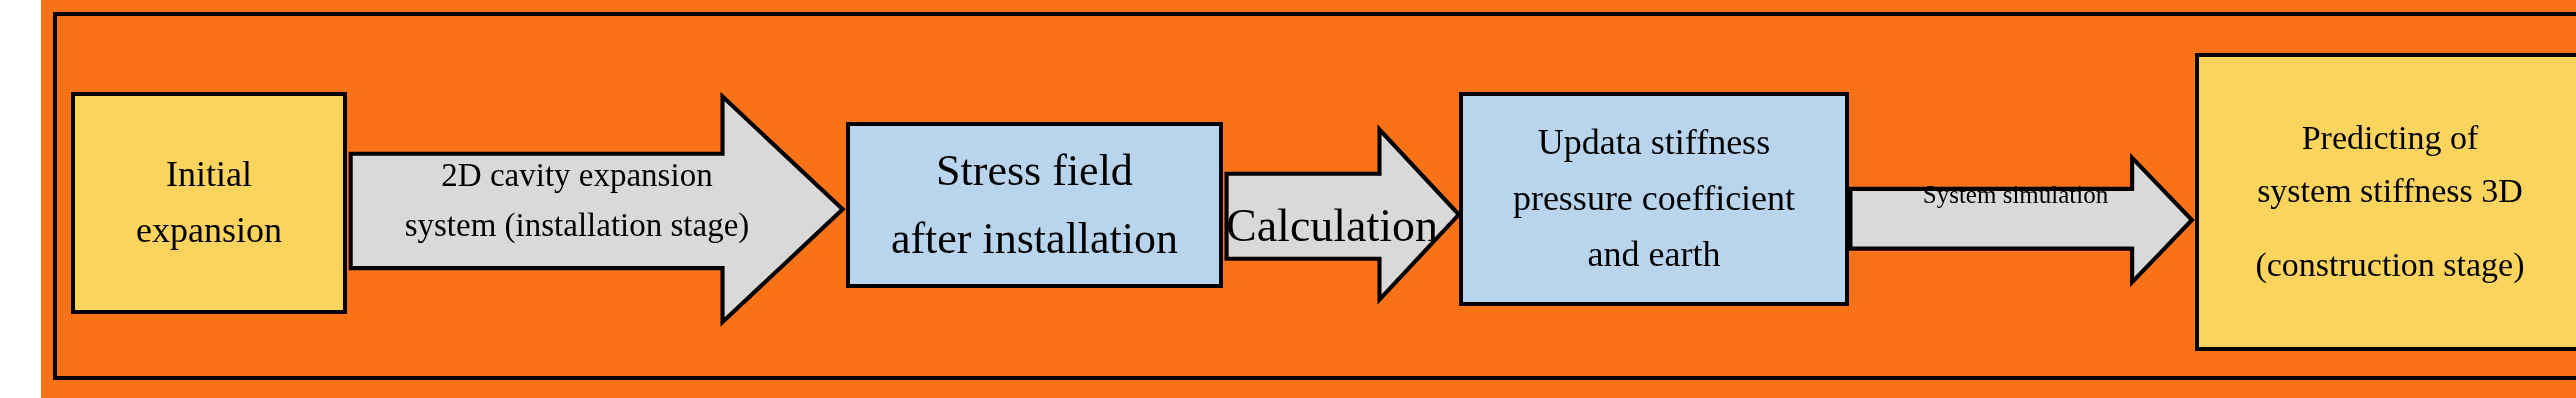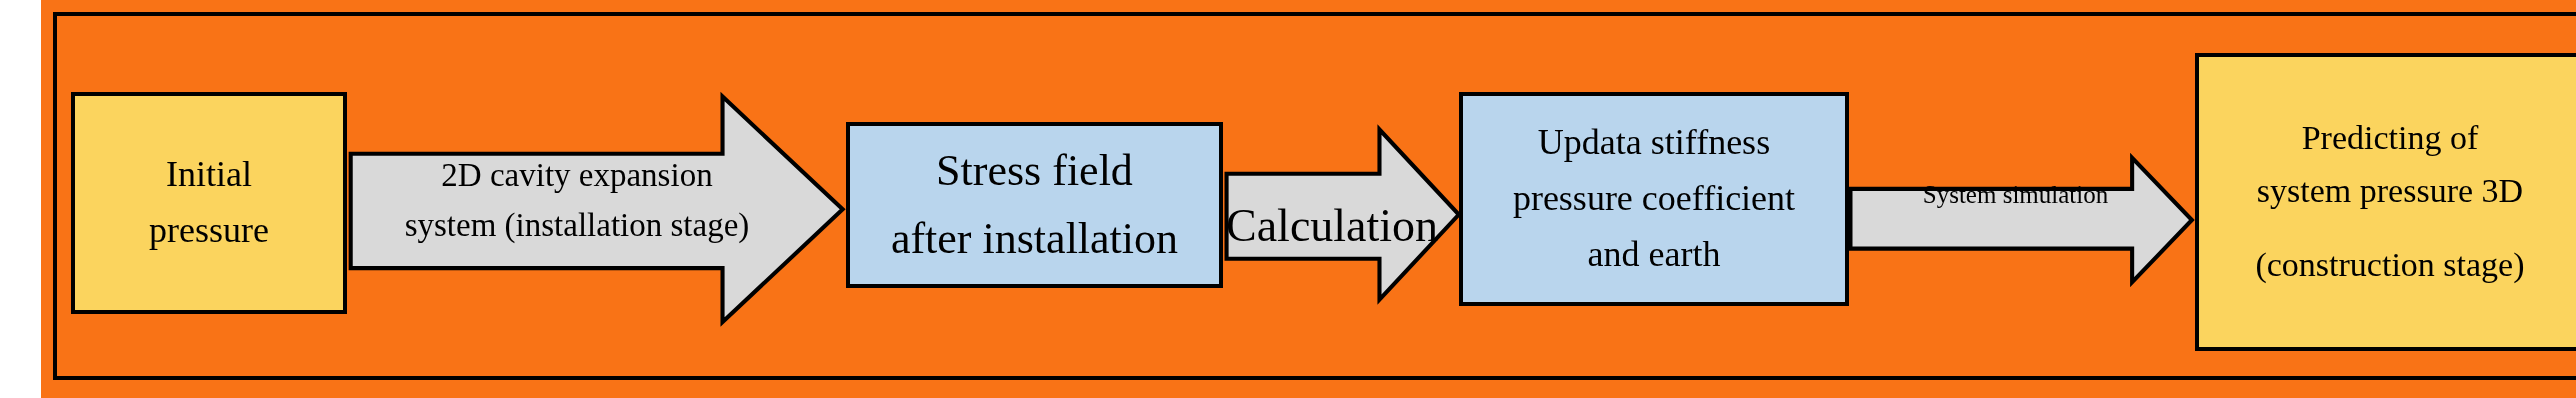--- a/index.html
+++ b/index.html
@@ -108,21 +108,21 @@
 </style>
 </head>
 <body>
 
 <div id="canvas">
 
   <div id="outer-frame"></div>
 
   <div class="proc-box box-yellow" id="box-initial">
     <span class="line">Initial</span>
-    <span class="line">pressure</span>
+    <span class="line">expansion</span>
   </div>
 
   <svg class="arrow-svg" id="arrow-1" width="499" height="237" viewBox="0 0 610 290">
     <polygon class="arrow-shape" points="3,78 458,78 458,8 605,146 458,284 458,218 3,218"></polygon>
   </svg>
   <div class="arrow-label" id="label-arrow-1">
     <span class="line">2D cavity expansion</span>
     <span class="line">system (installation stage)</span>
   </div>
 
@@ -146,19 +146,19 @@
 
   <svg class="arrow-svg" id="arrow-3" width="348" height="138" viewBox="0 0 425 168">
     <polygon class="arrow-shape" points="3,46 347,46 347,8 420,84 347,160 347,119 3,119"></polygon>
   </svg>
   <div class="arrow-label" id="label-arrow-3">
     <span class="line">System simulation</span>
   </div>
 
   <div class="proc-box box-yellow" id="box-predicting">
     <span class="line">Predicting of</span>
-    <span class="line">system pressure 3D</span>
+    <span class="line">system stiffness 3D</span>
     <span class="gap"></span>
     <span class="line">(construction stage)</span>
   </div>
 
 </div>
 
 
 </body></html>

